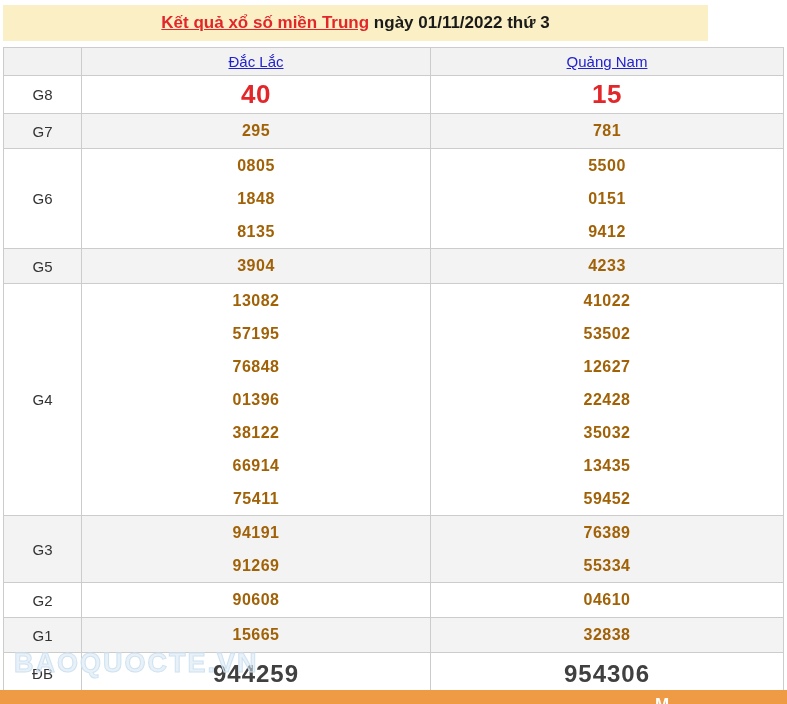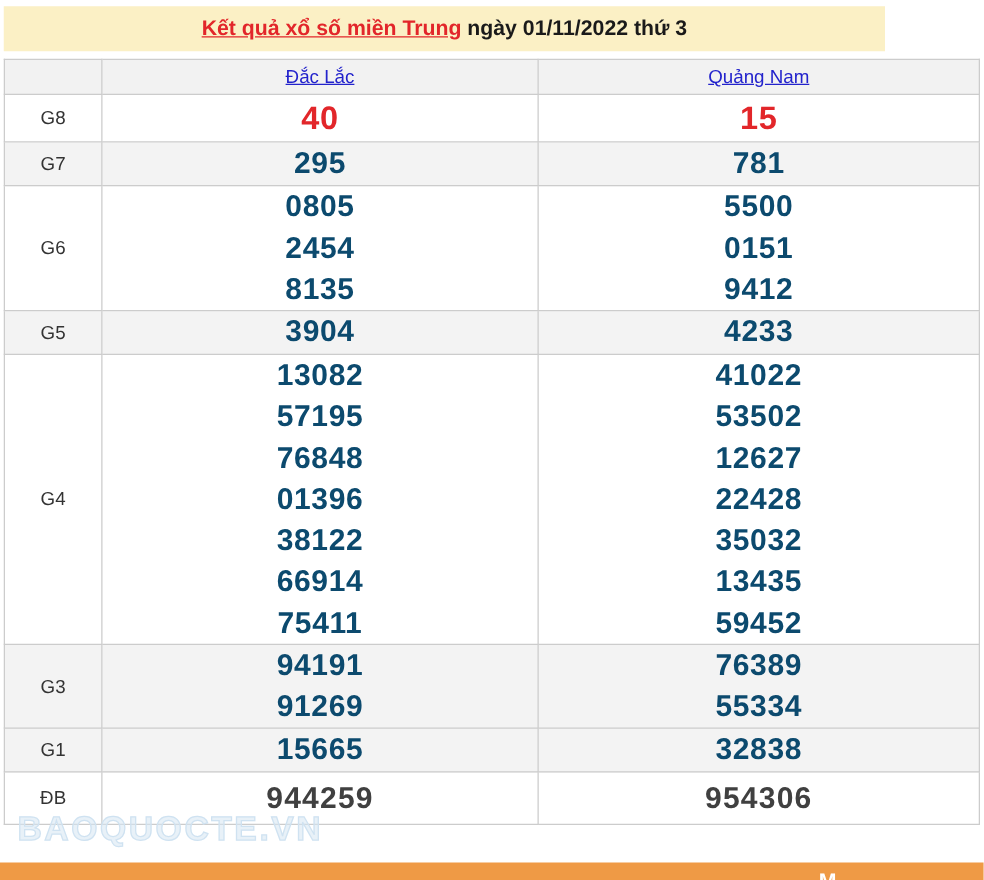--- a/index.html
+++ b/index.html
@@ -27,21 +27,21 @@
   }
   col.c-label{width:78px;}
   col.c-dl{width:349px;}
   tr.head-row th{
     height:27px;background:#f2f2f2;font-weight:normal;font-size:15px;
   }
   tr.head-row a{color:#2323cc;text-decoration:underline;cursor:pointer;}
   tr.stripe td{background:#f3f3f3;}
   td.prize-label{font-size:15px;color:#333333;}
   .val{
-    font-size:24px;font-weight:bold;color:#0c4a6e;
+    font-size:16px;font-weight:bold;color:#a16207;
     line-height:33px;letter-spacing:0.5px;
   }
   tr.g8 .val{font-size:26px;line-height:37px;color:#e2262a;}
   tr.single .val{line-height:34px;}
   tr.db .val{font-size:24px;line-height:41px;color:#404040;letter-spacing:1px;}
   
   .watermark{
     position:absolute;left:14px;top:648px;z-index:5;
     font-size:27px;font-weight:bold;letter-spacing:2px;
     color:rgba(214,230,243,0.55);
@@ -98,21 +98,21 @@
           <div class="val">295</div>
         </td>
         <td>
           <div class="val">781</div>
         </td>
       </tr>
       <tr class="multi">
         <td class="prize-label">G6</td>
         <td>
           <div class="val">0805</div>
-          <div class="val">2454</div>
+          <div class="val">1848</div>
           <div class="val">8135</div>
         </td>
         <td>
           <div class="val">5500</div>
           <div class="val">0151</div>
           <div class="val">9412</div>
         </td>
       </tr>
       <tr class="single stripe">
         <td class="prize-label">G5</td>
@@ -148,20 +148,29 @@
         <td class="prize-label">G3</td>
         <td>
           <div class="val">94191</div>
           <div class="val">91269</div>
         </td>
         <td>
           <div class="val">76389</div>
           <div class="val">55334</div>
         </td>
       </tr>
+      <tr class="single">
+        <td class="prize-label">G2</td>
+        <td>
+          <div class="val">90608</div>
+        </td>
+        <td>
+          <div class="val">04610</div>
+        </td>
+      </tr>
       <tr class="single stripe">
         <td class="prize-label">G1</td>
         <td>
           <div class="val">15665</div>
         </td>
         <td>
           <div class="val">32838</div>
         </td>
       </tr>
       <tr class="db">

